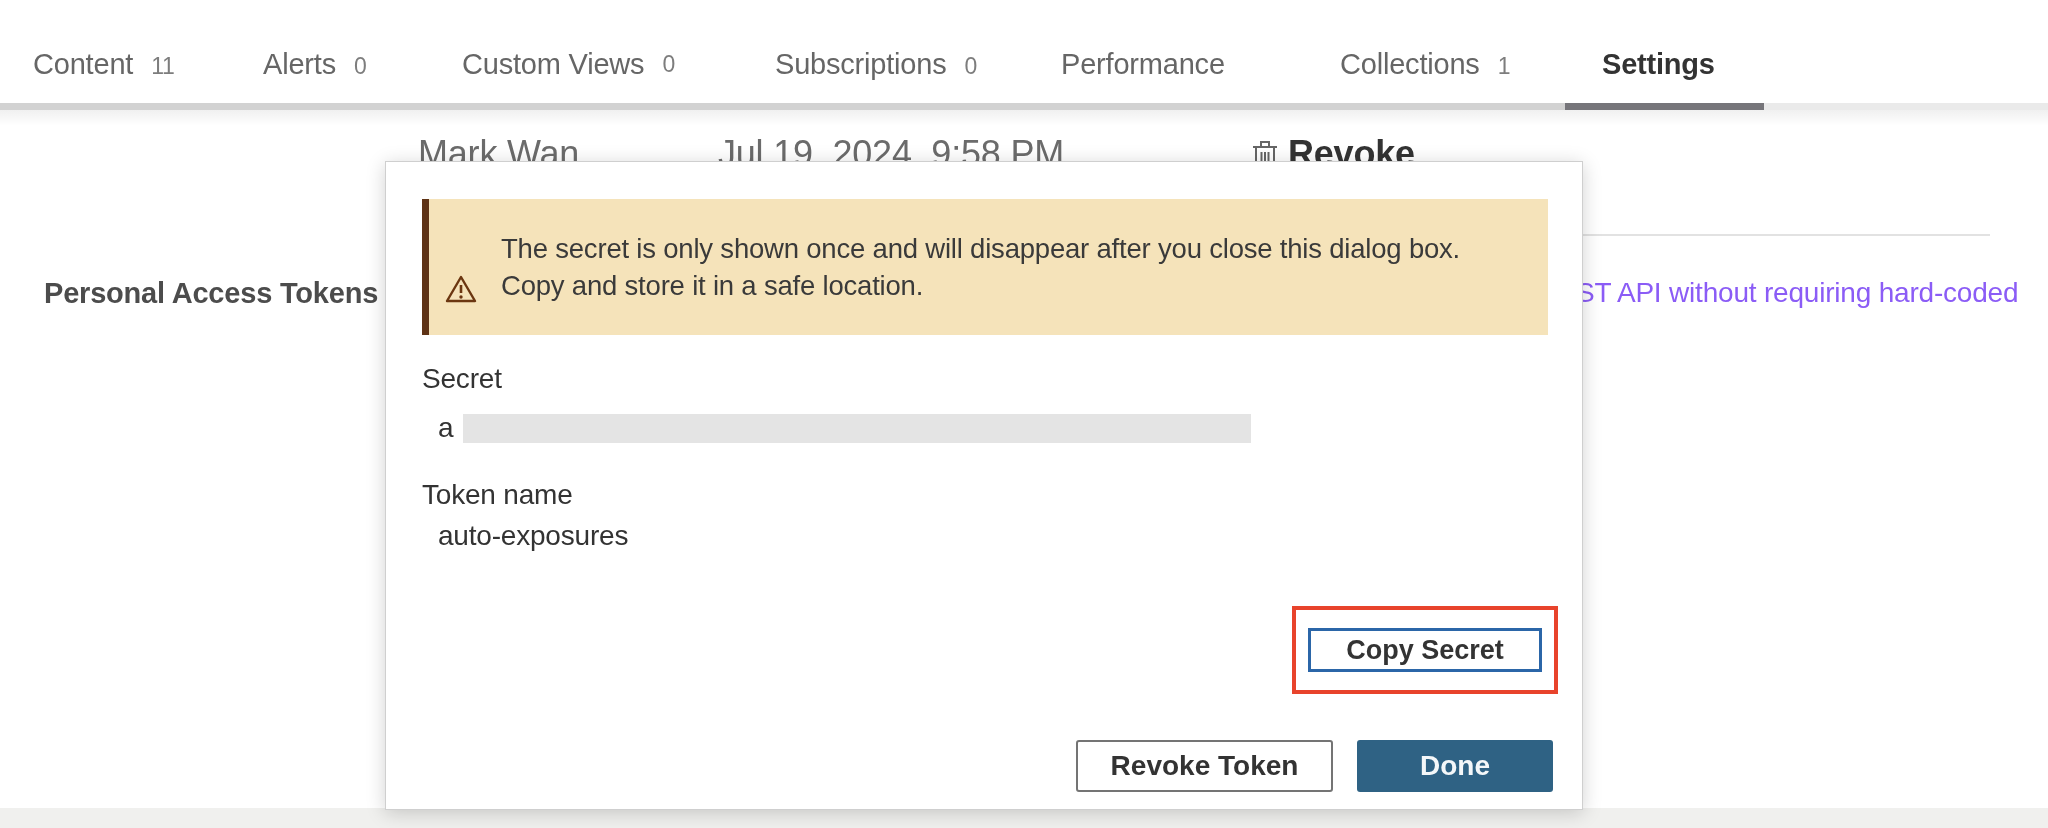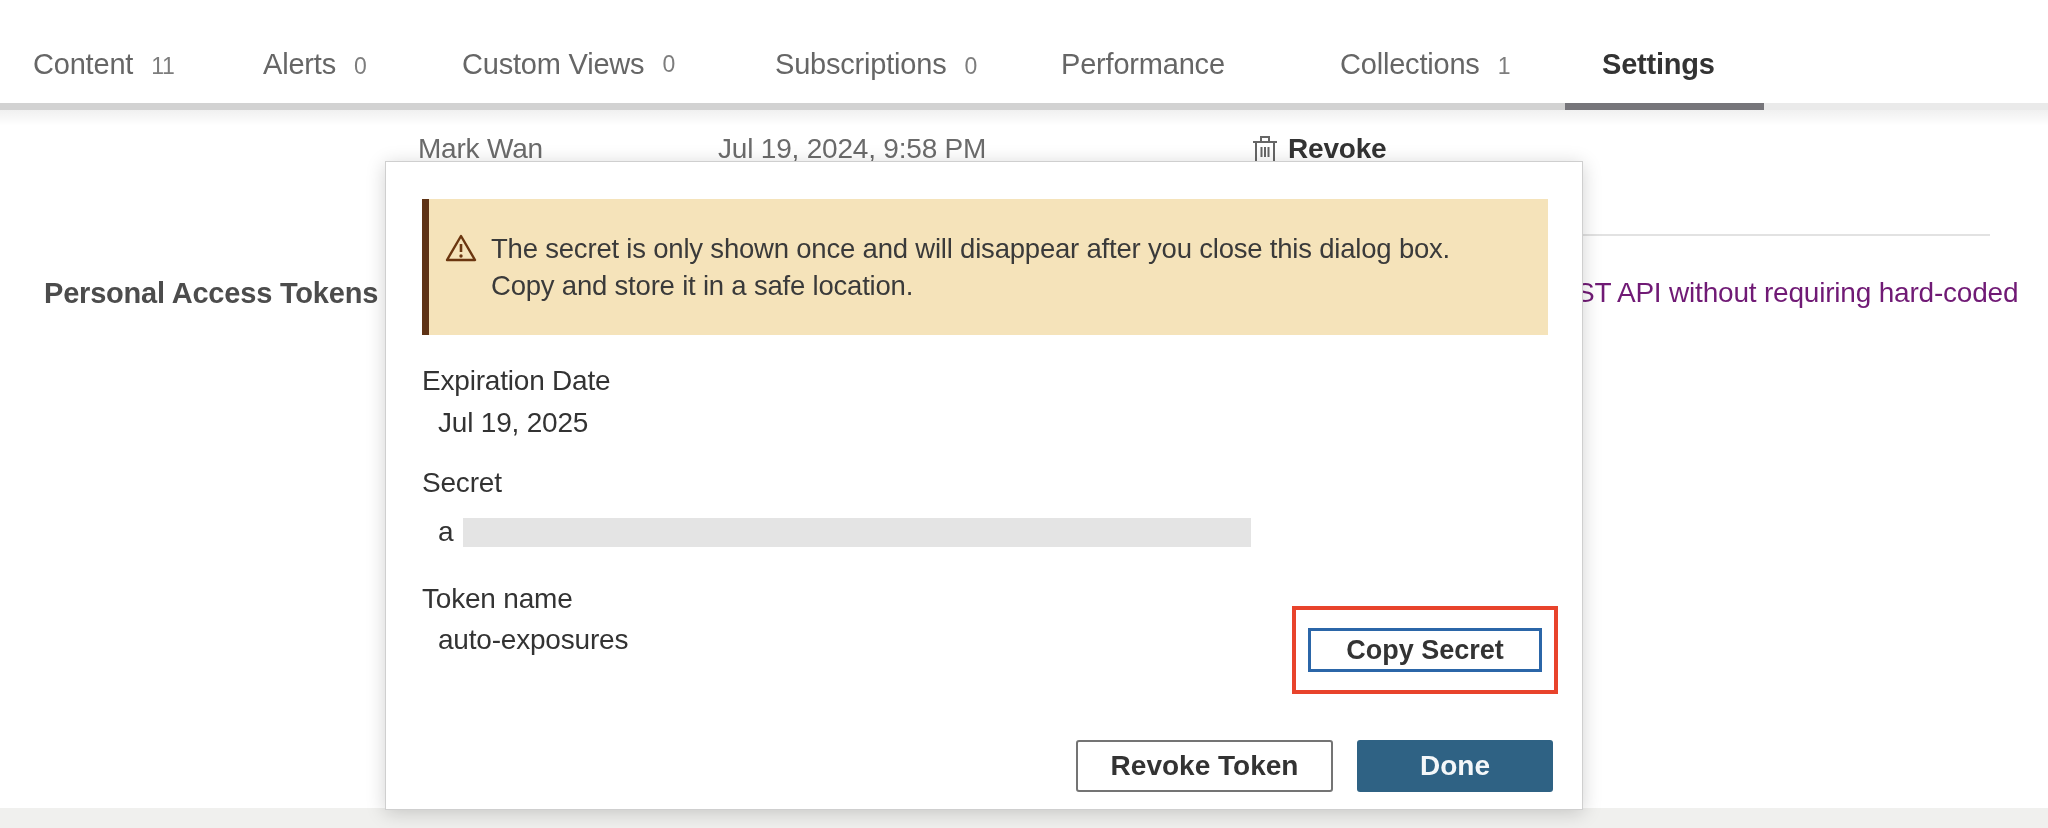--- a/index.html
+++ b/index.html
@@ -18,53 +18,53 @@
   .tab-c0 { left:33px; }  .tab-c1 { left:263px; } .tab-c2 { left:462px;align-items:center; }
   .tab-c3 { left:775px; } .tab-c4 { left:1061px; } .tab-c5 { left:1340px; }
   .tab-c6 { left:1602px; }
   .tabline      { position:absolute; top:103px; left:0;   width:1565px; height:7px; background:#d2d2d2; }
   .tabline-act  { position:absolute; top:103px; left:1565px; width:199px; height:7px; background:#76757a; }
   .tabline-rest { position:absolute; top:103px; left:1764px; width:284px; height:7px; background:#eaeaea; }
   .tabshadow { position:absolute; top:110px; left:0; width:2048px; height:16px;
                background:linear-gradient(rgba(0,0,0,0.06), rgba(0,0,0,0)); }
 
   
-  .bg-row { position:absolute; top:133px; left:0; width:2048px; height:34px; font-size:28px; color:#6b6b6b; z-index:1; }
+  .bg-row { position:absolute; top:133px; left:0; width:2048px; height:34px; font-size:36px; color:#6b6b6b; z-index:1; }
   .bg-owner { position:absolute; left:418px; top:0; }
   .bg-date  { position:absolute; left:718px; top:0; }
   .bg-revoke { position:absolute; left:1252px; top:0; display:flex; align-items:center; gap:10px;
                color:#333; font-weight:bold; cursor:pointer; }
   .bg-revoke svg { display:block; }
 
   .section-label { position:absolute; left:44px; top:277px; font-size:29px; font-weight:bold;
                    color:#4c4c4c; z-index:1; }
   .bg-desc { position:absolute; left:1576px; top:277px; width:470px; font-size:28px;
-             color:#701a75; white-space:nowrap; z-index:1; }
+             color:#8b5cf6; white-space:nowrap; z-index:1; }
   .bg-divider-right { position:absolute; left:1560px; top:234px; width:430px; height:2px;
                       background:#e2e2e2; z-index:1; }
   .bg-bottom-strip { position:absolute; left:0; top:808px; width:2048px; height:20px;
                      background:#f0f0ee; z-index:1; }
 
   
   .dialog { position:absolute; left:385px; top:161px; width:1198px; height:649px;
             background:#ffffff; border:1px solid #cfcfcf; z-index:10;
             box-shadow:0 3px 18px rgba(0,0,0,0.18); }
   .dialog-header { position:relative; height:62px; background:#f4f4f4;
                    display:flex; align-items:center; padding-left:36px; }
   .dialog-title { font-size:28px; color:#333; }
   .close-btn { position:absolute; right:10px; top:6px; width:50px; height:50px; border:none;
                background:transparent; font-size:34px; font-weight:300; color:#333;
                cursor:pointer; line-height:50px; text-align:center;
                font-family:"Liberation Sans", sans-serif; }
 
   .dialog-body { padding:0 36px; }
 
   .warning-box { margin-top:37px; width:1126px; min-height:136px; background:#f5e3ba;
-                 border-left:7px solid #5f3315; display:flex; align-items:flex-start;
-                 gap:14px; padding:31px 40px 31px 16px; }
+                 border-left:7px solid #5f3315; display:flex; align-items:flex-end;
+                 gap:24px; padding:31px 40px 31px 16px; }
   .warning-box svg { flex:0 0 auto; margin-top:3px; }
   .warning-text { font-size:27.5px; line-height:37px; color:#3a3a3a; max-width:1040px; }
 
   .field { margin:0; }
   .field-label { font-size:28px; color:#333; line-height:32px; }
   .field-value { font-size:28px; color:#333; line-height:32px; padding-left:16px; }
   .f-exp   { margin-top:30px; }
   .f-exp   .field-value { margin-top:10px; }
   .f-token { margin-top:35px; }
   .f-token .field-value { margin-top:9px; }
@@ -152,24 +152,20 @@
   <div class="dialog-body">
     <div class="warning-box">
       <svg width="32" height="30" viewBox="0 0 32 30">
         <path d="M16 3 L30 27 L2 27 Z" fill="none" stroke="#6b3610" stroke-width="2.4" stroke-linejoin="round"></path>
         <line x1="16" y1="11" x2="16" y2="19" stroke="#6b3610" stroke-width="2.6"></line>
         <circle cx="16" cy="23" r="1.7" fill="#6b3610"></circle>
       </svg>
       <div class="warning-text">The secret is only shown once and will disappear after you close this dialog box. Copy and store it in a safe location.</div>
     </div>
 
-    <div class="field f-exp">
-      <div class="field-label">Expiration Date</div>
-      <div class="field-value">Jul 19, 2025</div>
-    </div>
 
     <div class="field f-secret">
       <div class="field-label">Secret</div>
       <div class="secret-row">
         <span class="secret-char">a</span>
         <span class="secret-bar"></span>
       </div>
     </div>
 
     <div class="field f-token">

